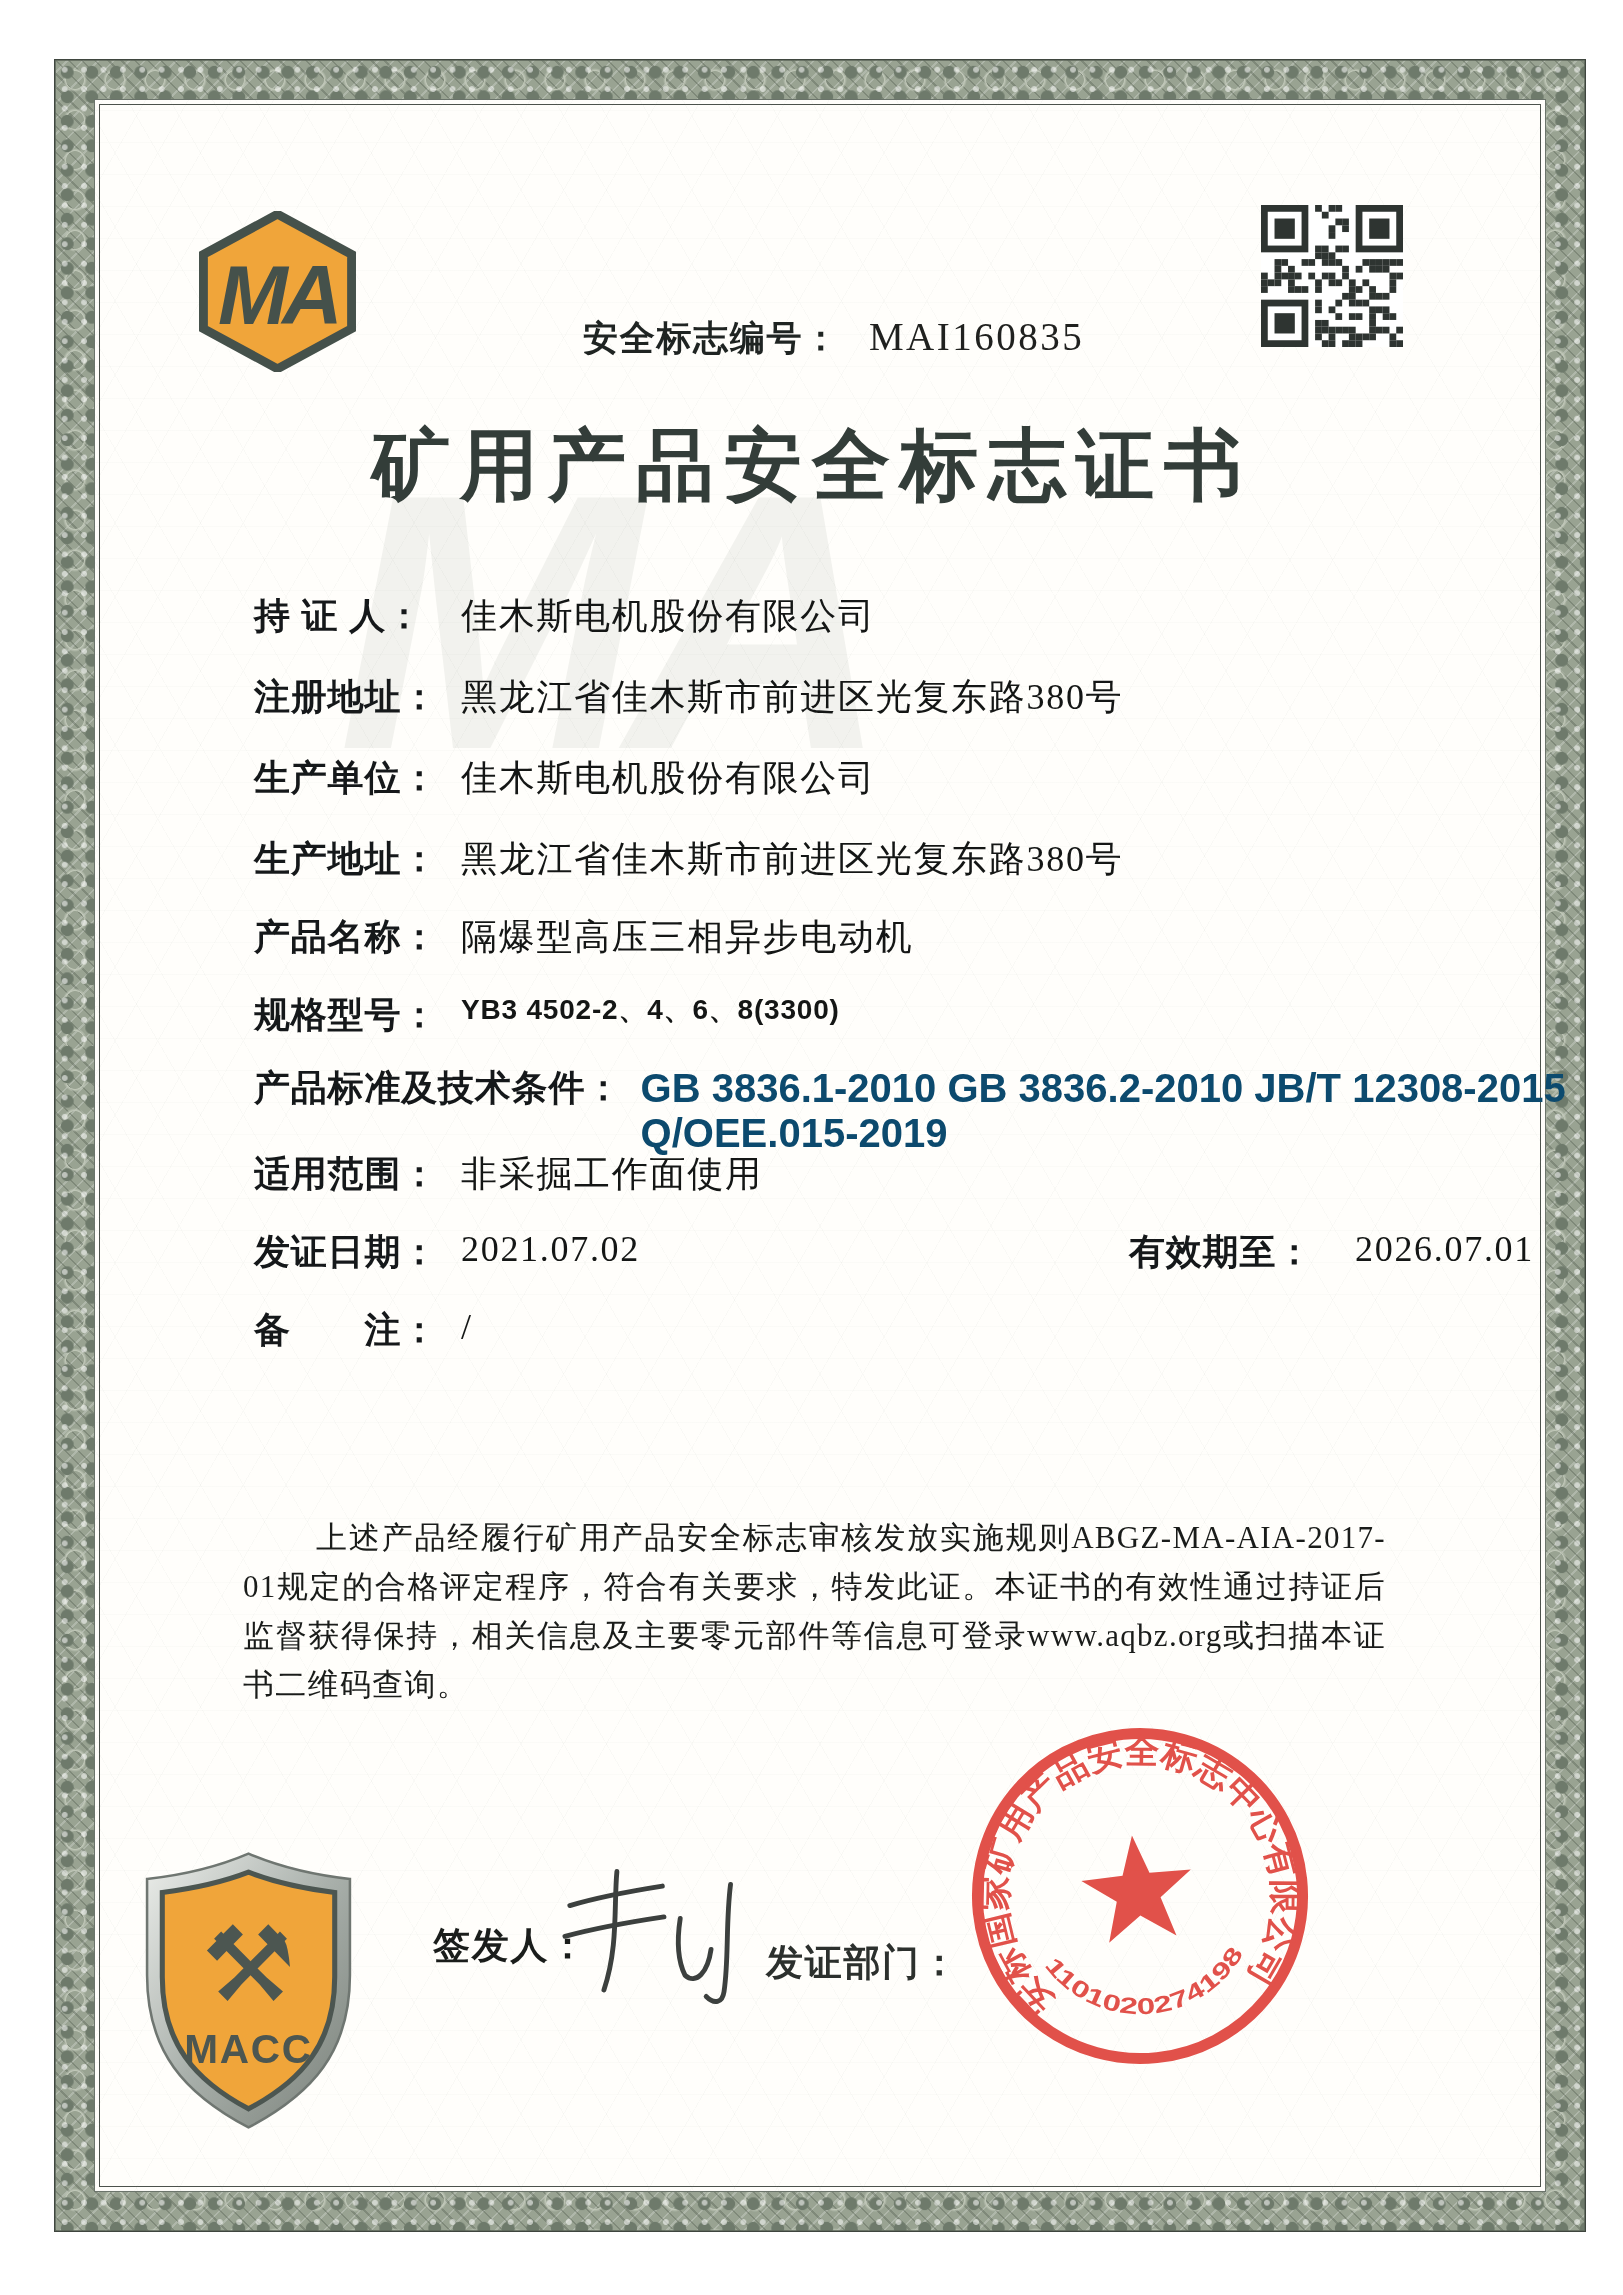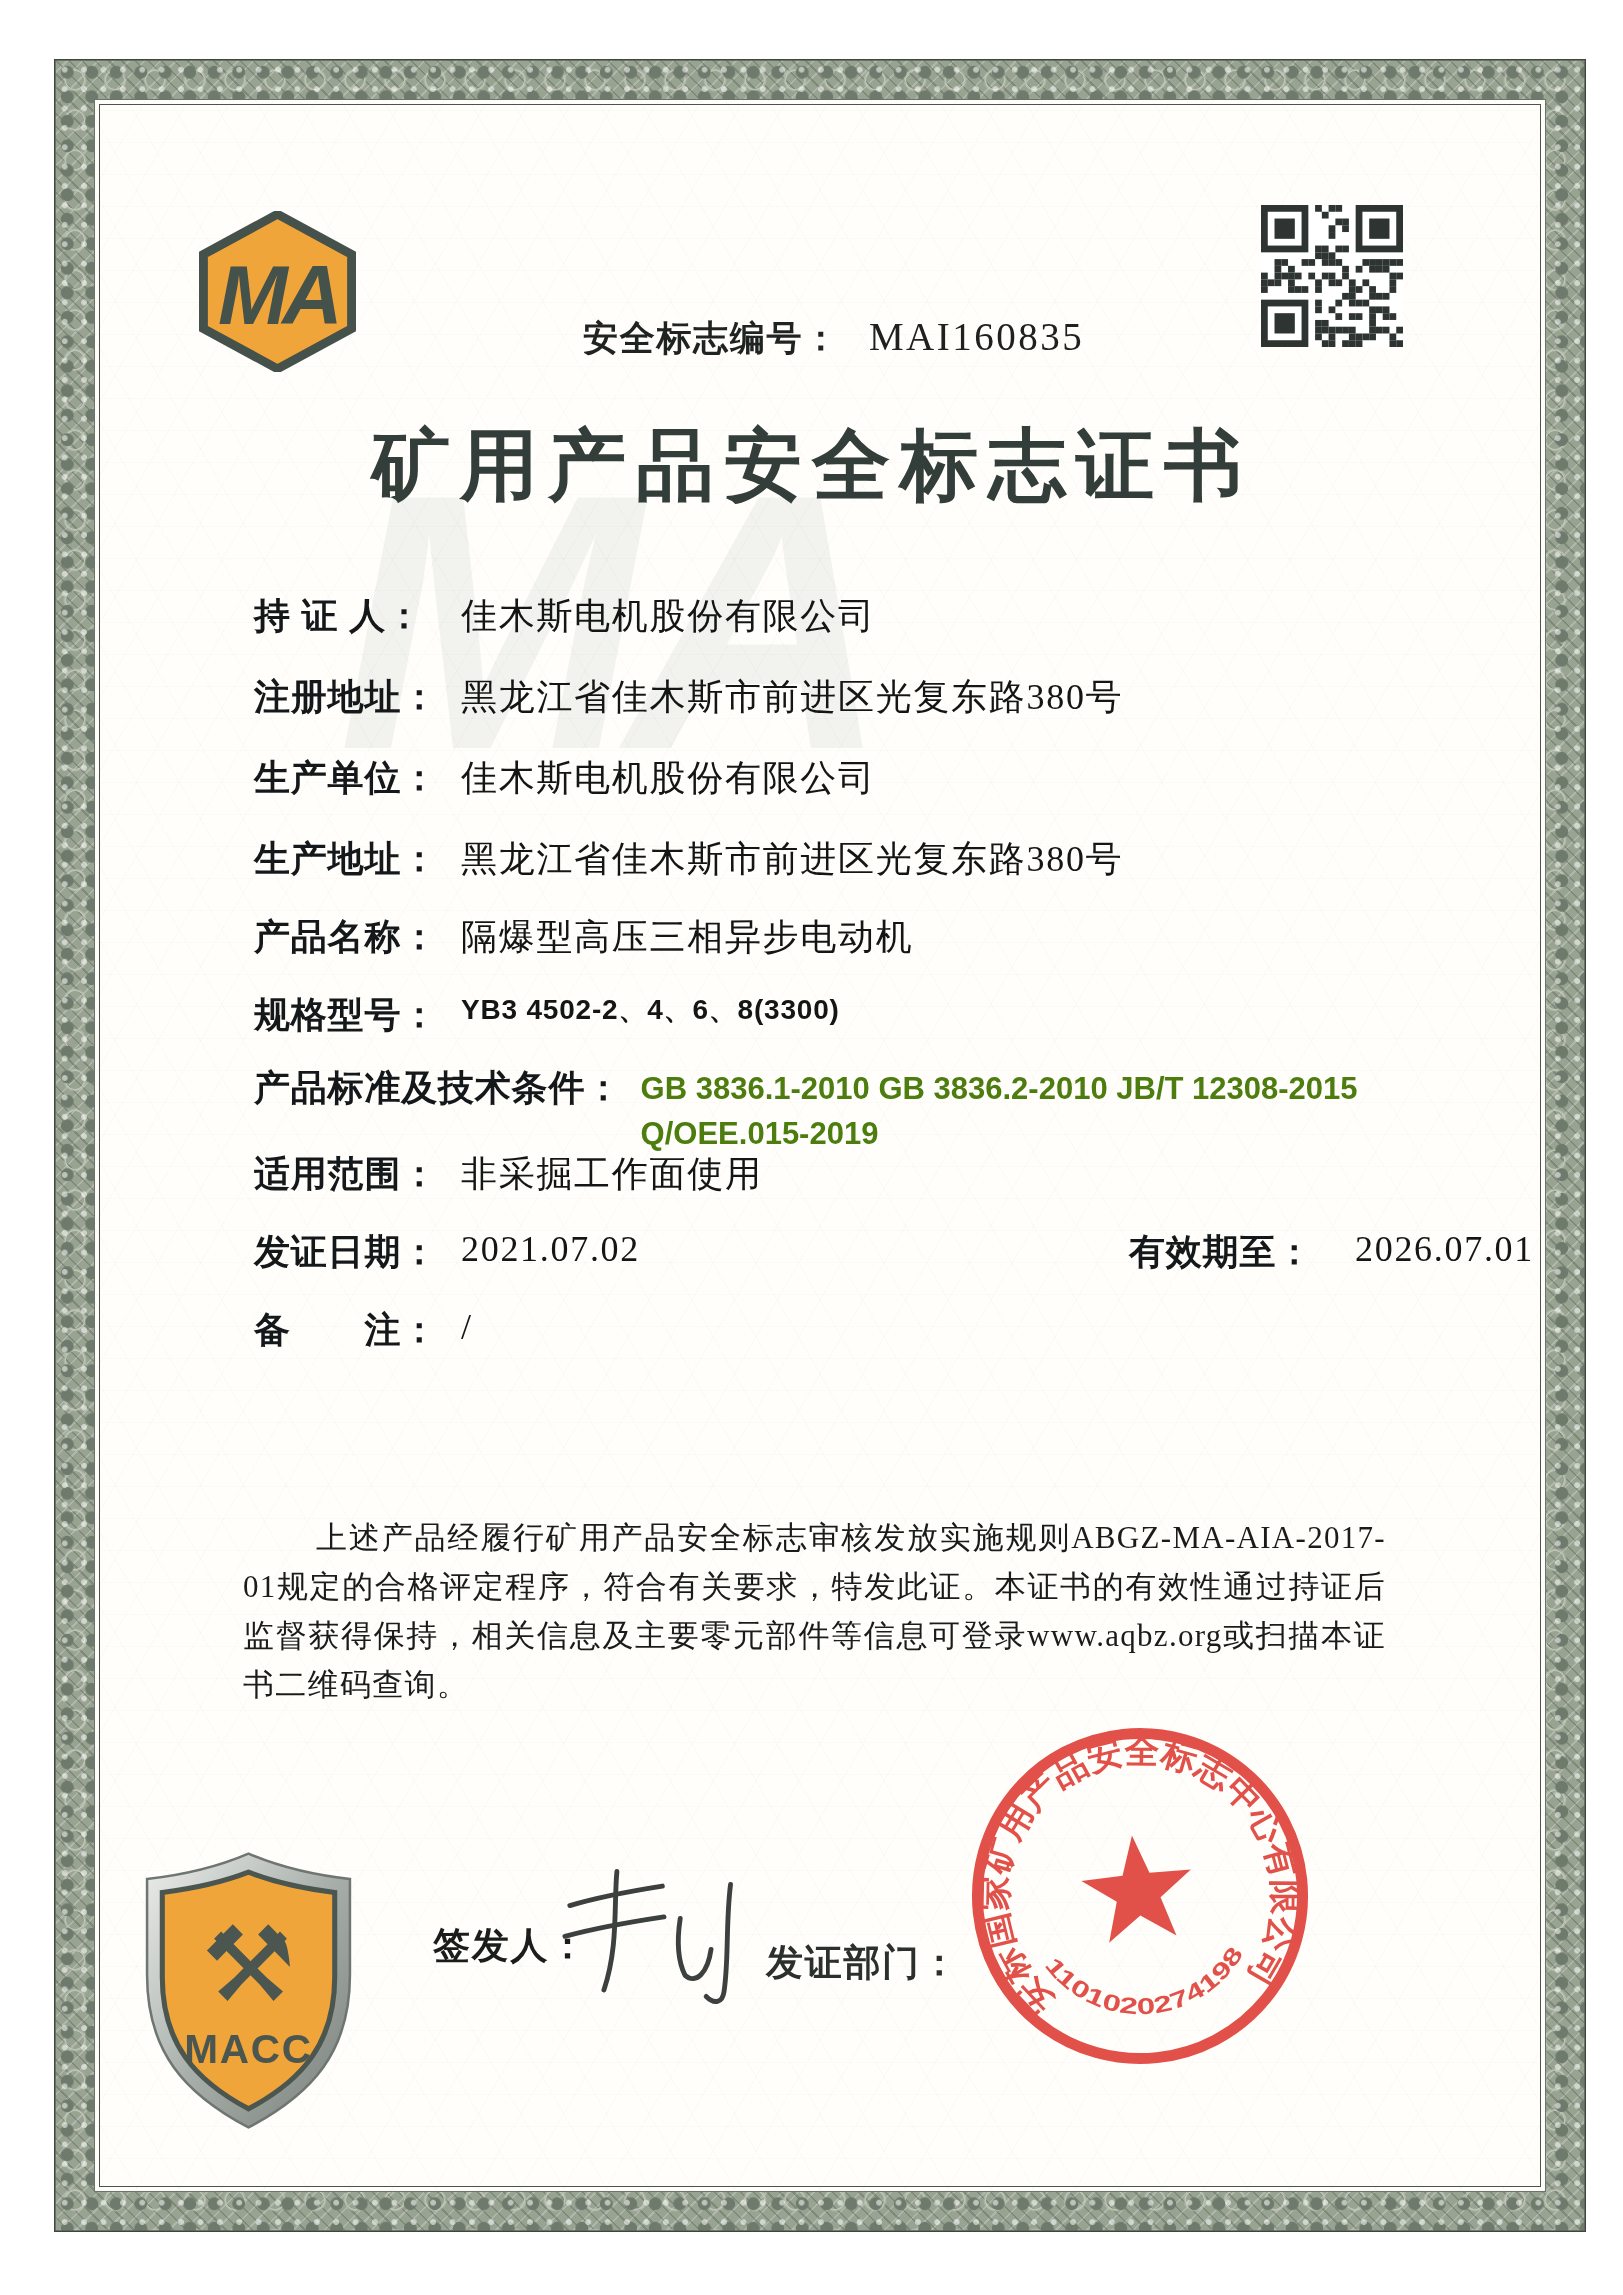--- a/index.html
+++ b/index.html
@@ -56,21 +56,21 @@
     font-family:"Liberation Serif","DejaVu Serif",serif;
     font-weight:bold;font-size:78px;letter-spacing:10px;color:#333d39;white-space:nowrap;
   }
 
   
   .row{position:absolute;left:254px;display:flex;align-items:flex-start;white-space:nowrap;}
   .row .lbl{font-weight:bold;font-size:36px;letter-spacing:0.8px;color:#15181a;flex-shrink:0;width:207px;}
   .row .lbl.wide{width:auto;margin-right:18.6px;}
   .v-serif{font-family:"Liberation Serif","DejaVu Serif",serif;font-size:36px;letter-spacing:1.7px;color:#141615;}
   .v-bold{font-weight:bold;font-size:28px;letter-spacing:0.8px;color:#141615;}
-  .v-std{font-weight:bold;font-size:31px;letter-spacing:0;line-height:45px;color:#4d7c0f;margin-top:1.7px;}
+  .v-std{font-weight:bold;font-size:40px;letter-spacing:0;line-height:45px;color:#0c4a6e;margin-top:1.7px;}
   .valid-group{position:absolute;left:875px;top:0;display:flex;}
   .valid-group .lbl{width:auto;margin-right:42px;}
 
   
   .statement{
     position:absolute;left:243px;top:1513px;width:1143px;
     font-family:"Liberation Serif","DejaVu Serif",serif;
     font-size:31px;line-height:49px;letter-spacing:1.3px;color:#1a1c1a;
     text-align:justify;text-indent:73px;margin:0;
   }

